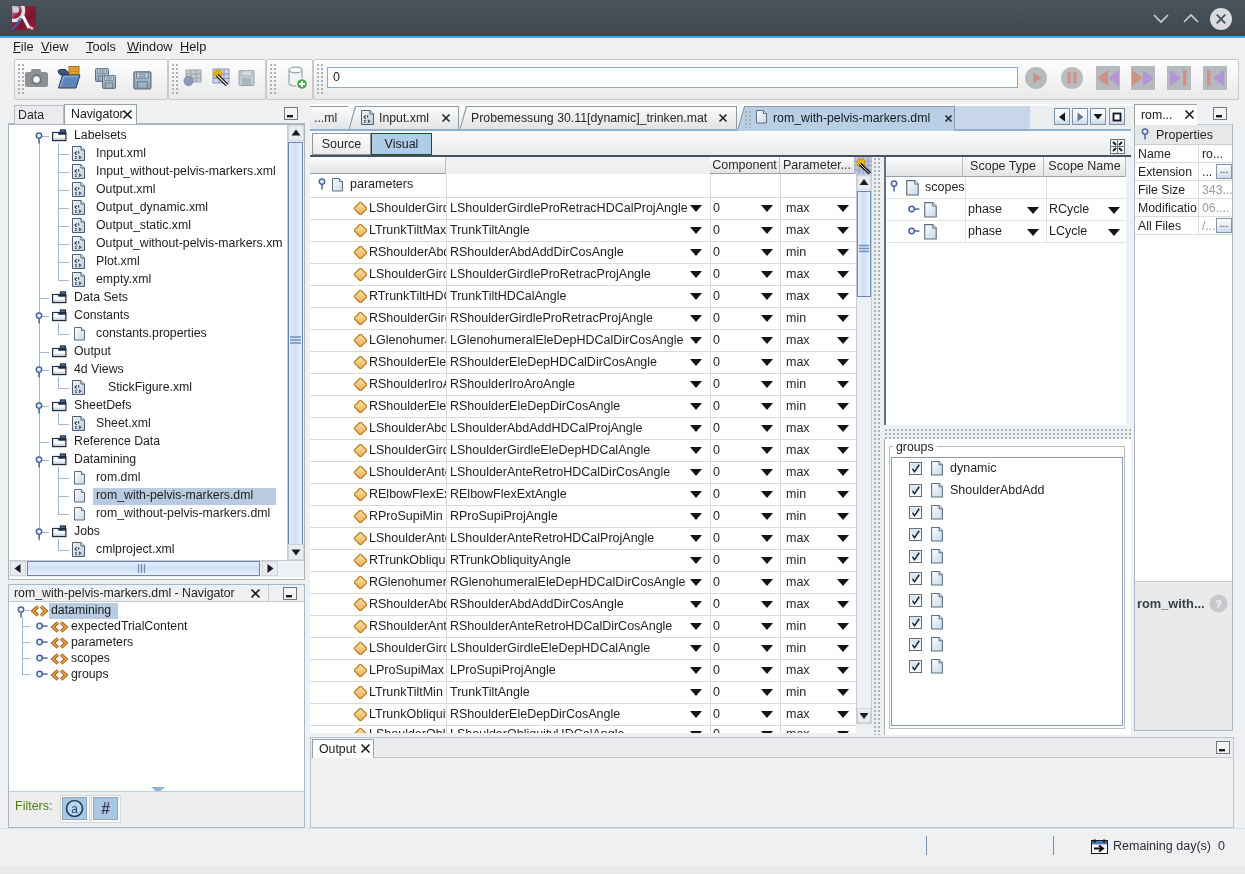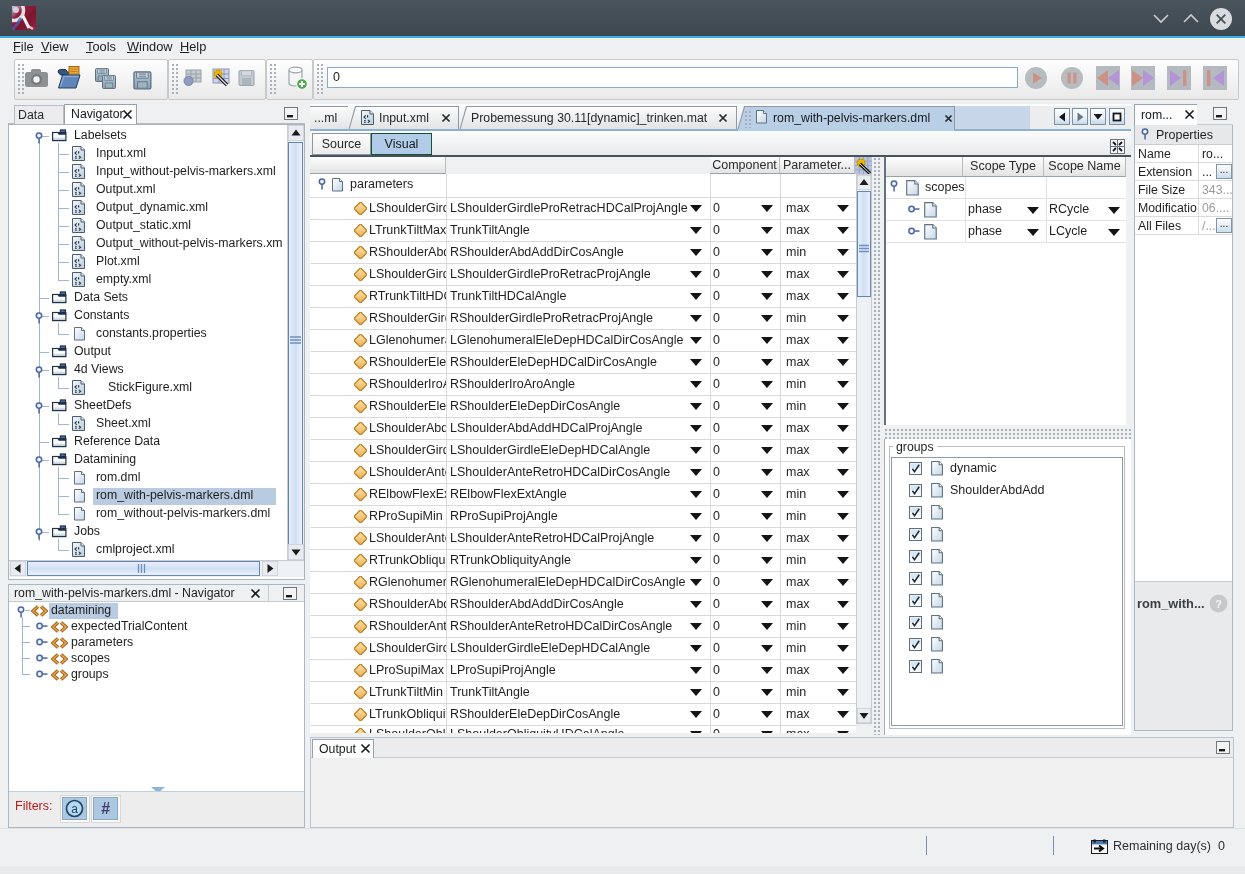--- a/index.html
+++ b/index.html
@@ -453,21 +453,21 @@
       <use href="#knobh"></use>
     </svg>
     <svg class="ab" style="left:51px;top:669px;" width="17" height="12">
       <use href="#tagi"></use>
     </svg>
     <div class="ab ptext" style="left:71px;top:667px;">groups</div>
     <svg class="ab" style="left:150px;top:786px;" width="16" height="7">
       <path d="M1 1 h14 l-7 6 z" fill="#8fb4d9"></path>
     </svg>
     <div class="ab" style="left:9px;top:791px;width:295px;height:36px;background:#ededee;border-top:1px solid #b9d0e2;box-sizing:border-box;"></div>
-    <div class="ab" style="left:15px;top:799px;font-size:12.5px;color:#b91c1c;">Filters:</div>
+    <div class="ab" style="left:15px;top:799px;font-size:12.5px;color:#4d7c0f;">Filters:</div>
     <div class="ab" style="left:60px;top:795px;width:28px;height:26px;background:#fafafa;border:1px solid #d8d8d8;"></div>
     <div class="ab" style="left:62px;top:797px;width:25px;height:23px;background:#abc8e0;border:1px solid #8aa8c4;box-sizing:border-box;"></div>
     <svg class="ab" style="left:65px;top:799px;" width="19" height="19">
       <circle cx="9.5" cy="9.5" r="8" fill="#b6d9f2" stroke="#1f4468" stroke-width="1.7"></circle>
       <text x="9.5" y="14" font-size="12" font-family="Liberation Sans" fill="#1f4468" text-anchor="middle">a</text>
     </svg>
     <div class="ab" style="left:91px;top:795px;width:28px;height:26px;background:#fafafa;border:1px solid #d8d8d8;"></div>
     <div class="ab" style="left:93px;top:797px;width:25px;height:23px;background:#abc8e0;border:1px solid #8aa8c4;box-sizing:border-box;"></div>
     <svg class="ab" style="left:96px;top:798px;" width="19" height="20">
       <text x="9.5" y="15.5" font-size="16" font-weight="bold" font-family="Liberation Sans" fill="#433d6e" text-anchor="middle" font-style="italic">#</text>

